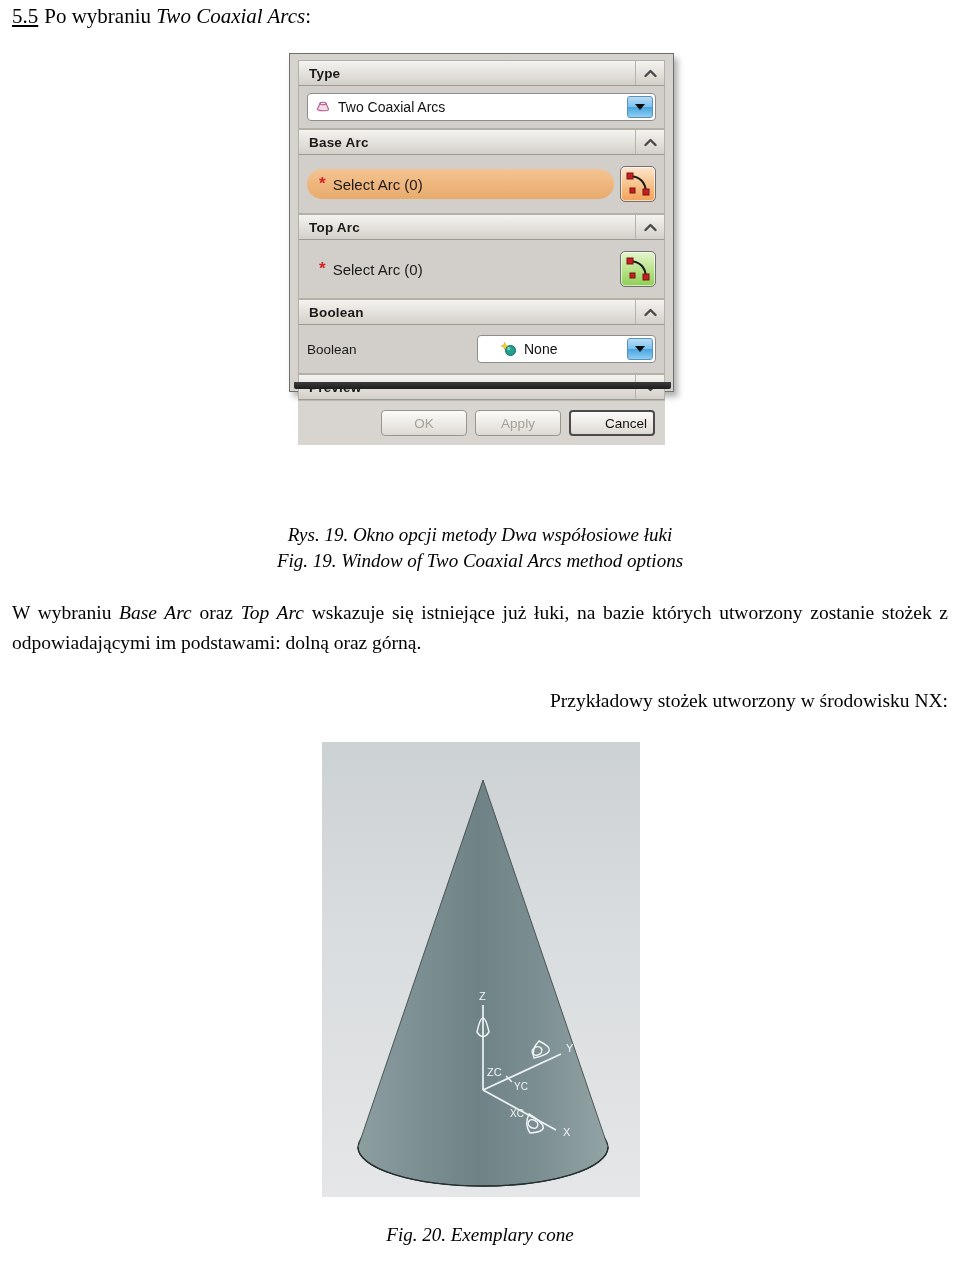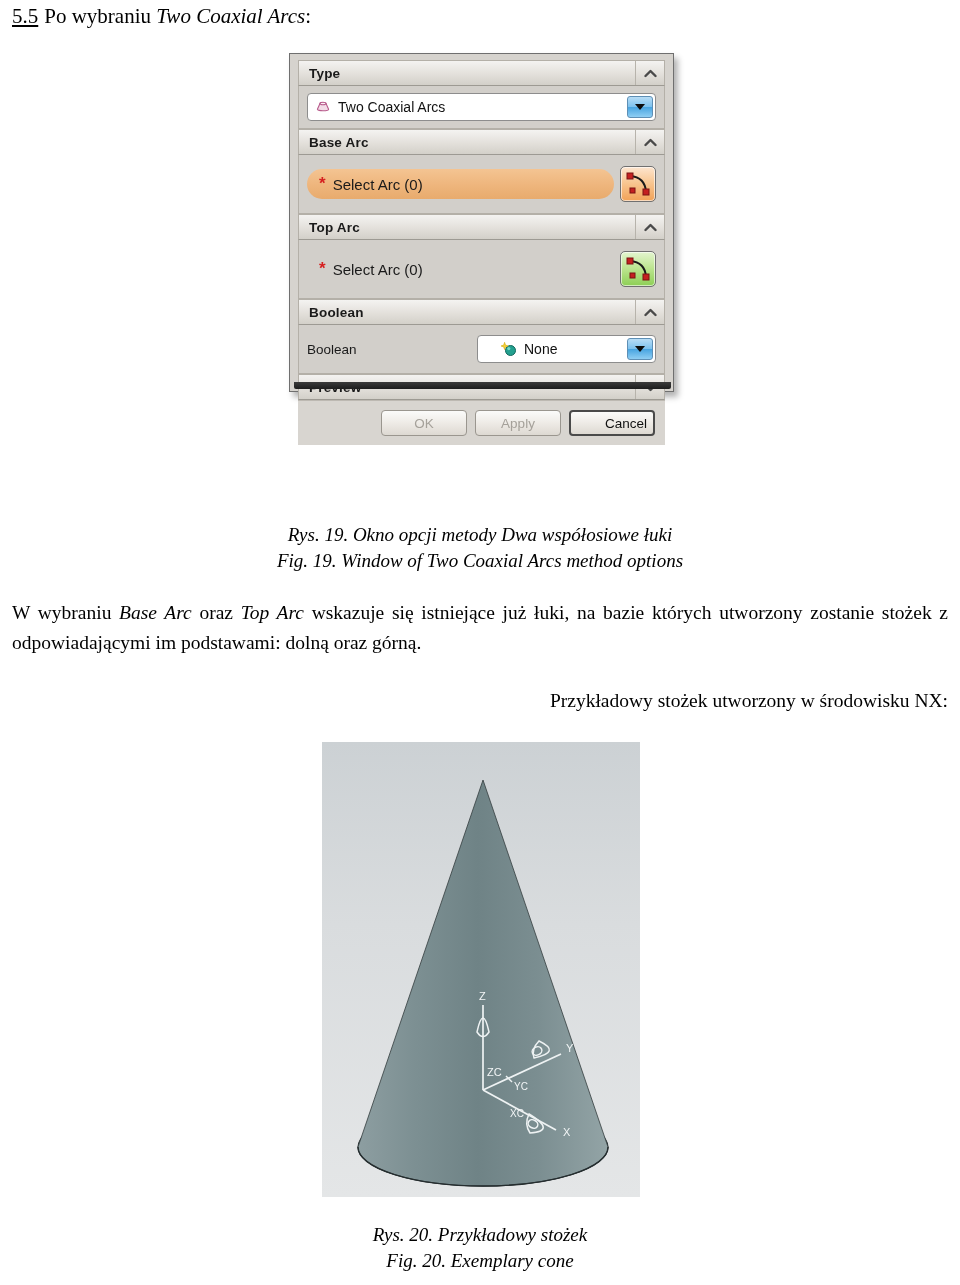--- a/index.html
+++ b/index.html
@@ -461,15 +461,14 @@
       <text x="165" y="334">ZC</text>
       <text x="244" y="310">Y</text>
       <text x="192" y="348" font-size="10">YC</text>
       <text x="241" y="394">X</text>
       <text x="188" y="375" font-size="10">XC</text>
     </g>
   </svg>
 </div>
 
 <div class="caption cap20">
-  <div>Rys. 20. Przykładowy stożek</div>
   <div>Fig. 20. Exemplary cone</div>
 </div>
 
 </body></html>

